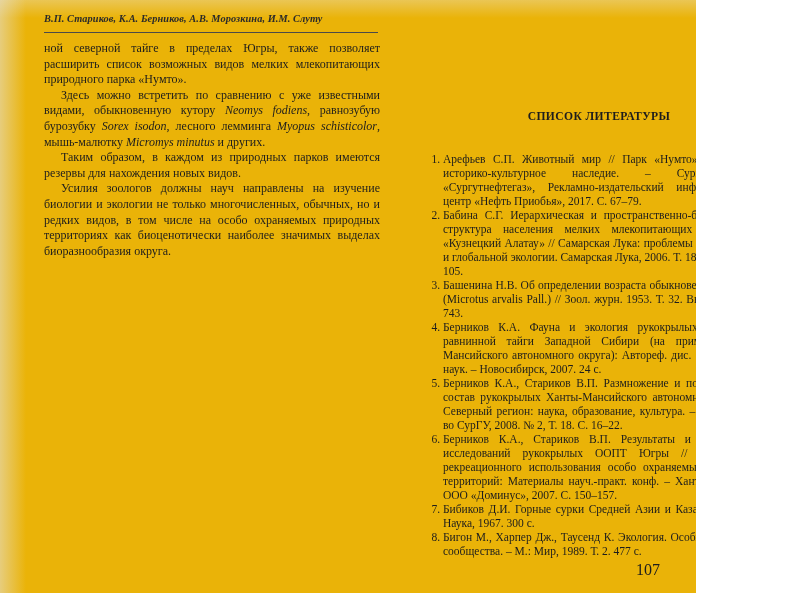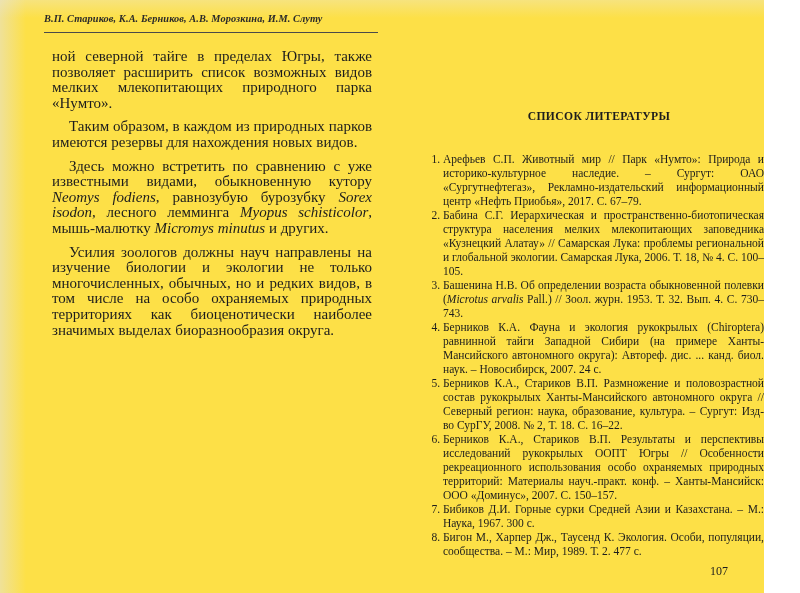--- a/index.html
+++ b/index.html
@@ -7,23 +7,23 @@
     margin: 0;
     padding: 0;
     background: #ffffff;
   }
   body {
     font-family: "Liberation Serif", "DejaVu Serif", serif;
     color: #1a1a1a;
   }
   .page {
     position: relative;
-    width: 764px;
+    width: 696px;
     height: 593px;
-    background: #fde047;
+    background: #eab308;
     overflow: hidden;
     box-sizing: border-box;
   }
   
   .scan-tint {
     position: absolute;
     inset: 0;
     pointer-events: none;
     background:
       linear-gradient(90deg, rgba(228,226,220,0.55) 0px, rgba(255,255,255,0) 26px),
@@ -56,22 +56,22 @@
 
   
   .col-left {
     position: absolute;
     left: 44px;
     top: 41px;
     width: 336px;
   }
 
   p.body-par {
-    margin: 8px;
-    font-size: 15px;
+    margin: 0;
+    font-size: 12px;
     line-height: 15.6px;
     text-align: justify;
     text-indent: 0;
     color: #1d1d1d;
     hyphens: manual;
   }
   p.body-par.indent {
     text-indent: 17px;
   }
   .sp {
@@ -120,29 +120,28 @@
     position: absolute;
     left: 2px;
     top: 0;
     width: 14px;
     text-align: right;
     font-size: 11.5px;
     line-height: 15.2px;
     color: #1d1d1d;
   }
   ol.biblio li .it {
-    font-style: italic;
   }
 
   
   .folio {
     position: absolute;
     right: 36px;
     bottom: 14px;
-    font-size: 12px;
+    font-size: 16px;
     color: #1d1d1d;
   }
 </style>
 </head>
 <body>
 
 <div class="page">
 
   <div class="scan-tint"></div>
 
@@ -151,25 +150,25 @@
   </div>
   <div class="head-rule"></div>
 
   <div class="col-left">
 
     <p class="body-par">
       <span>ной северной тайге в пределах Югры, также позволяет расширить список возможных видов мелких млекопитающих природного парка «Нумто».</span>
     </p>
 
     <p class="body-par indent">
+      <span>Здесь можно встретить по сравнению с уже известными видами, обыкновенную кутору </span><span class="sp">Neomys fodiens</span><span>, равнозубую бурозубку </span><span class="sp">Sorex isodon</span><span>, лесного лемминга </span><span class="sp">Myopus schisticolor</span><span>, мышь-малютку </span><span class="sp">Micromys minutus</span><span> и других.</span>
+    </p>
+
+    <p class="body-par indent">
       <span>Таким образом, в каждом из природных парков имеются резервы для нахождения новых видов.</span>
-    </p>
-
-    <p class="body-par indent">
-      <span>Здесь можно встретить по сравнению с уже известными видами, обыкновенную кутору </span><span class="sp">Neomys fodiens</span><span>, равнозубую бурозубку </span><span class="sp">Sorex isodon</span><span>, лесного лемминга </span><span class="sp">Myopus schisticolor</span><span>, мышь-малютку </span><span class="sp">Micromys minutus</span><span> и других.</span>
     </p>
 
     <p class="body-par indent">
       <span>Усилия зоологов должны науч направлены на изучение биологии и экологии не только многочисленных, обычных, но и редких видов, в том числе на особо охраняемых природных территориях как биоценотически наиболее значимых выделах биоразнообразия округа.</span>
     </p>
 
   </div>
 
   <div class="biblio-title-wrap">
     <h2 class="biblio-title">СПИСОК ЛИТЕРАТУРЫ</h2>

